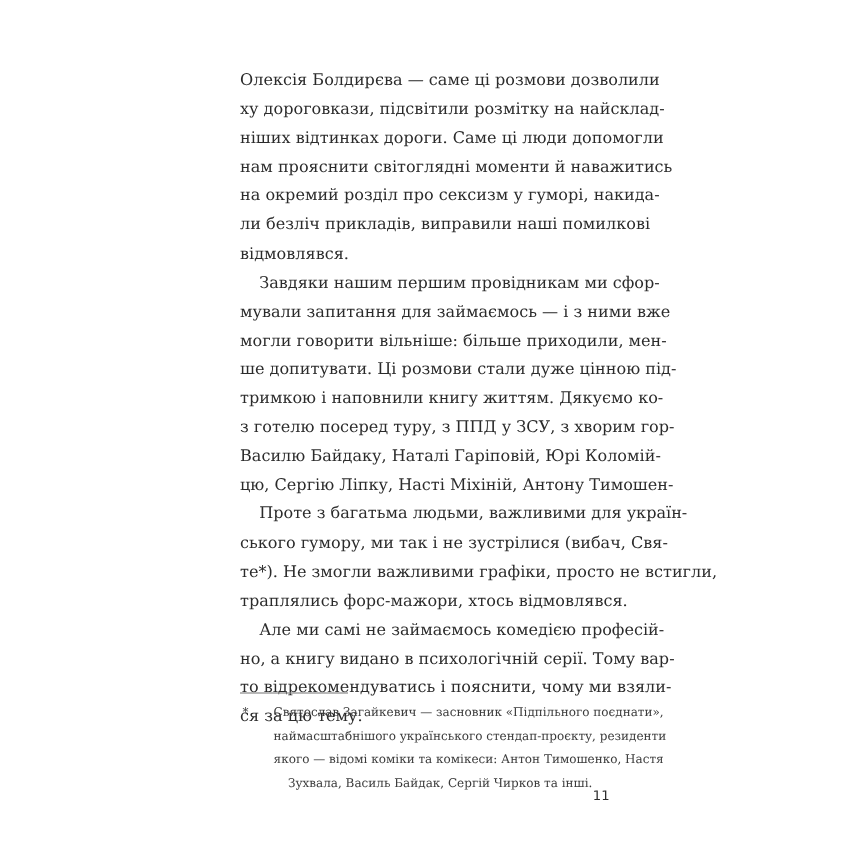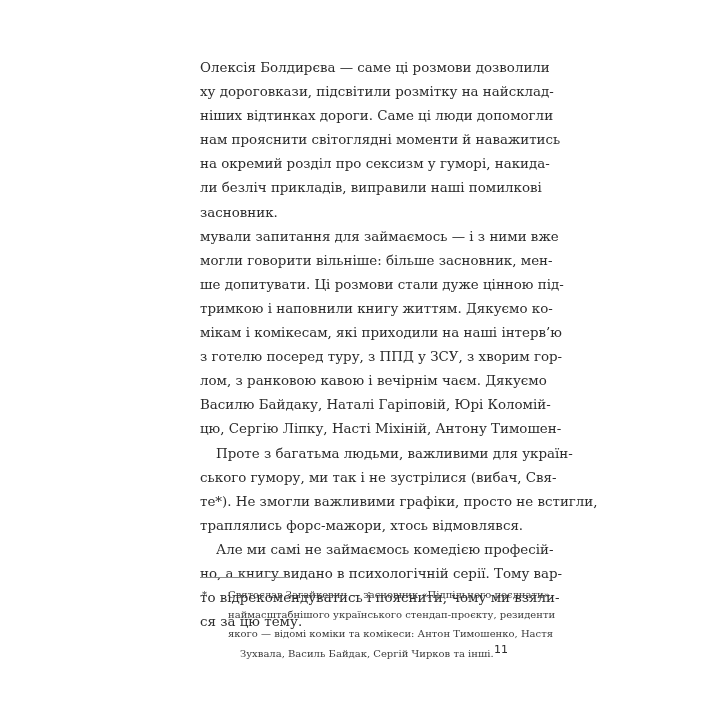--- a/index.html
+++ b/index.html
@@ -69,50 +69,49 @@
     .fn-line {
       display: block;
       white-space: nowrap;
       text-align: justify;
       text-align-last: justify;
     }
     .fn-line.last { text-align-last: left; margin-left: 12px; }
     .page-number {
       position: absolute;
       left: 494px;
-      top: 643px;
+      top: 657px;
       font-family: "DejaVu Sans", sans-serif;
       font-size: 11px;
       color: #2b2b2b;
     }
   </style>
 </head>
 <body>
 
 <div class="page">
   <div class="body-text">
 
     <div>
       <span class="line">Олексія Болдирєва — саме ці розмови дозволили</span>
       <span class="line">ху дороговкази, підсвітили розмітку на найсклад-</span>
       <span class="line">ніших відтинках дороги. Саме ці люди допомогли</span>
       <span class="line">нам прояснити світоглядні моменти й наважитись</span>
       <span class="line">на окремий розділ про сексизм у гуморі, накида-</span>
       <span class="line">ли безліч прикладів, виправили наші помилкові</span>
-      <span class="line last">засновник.</span>
+      <span class="line last">відмовлявся.</span>
     </div>
 
     <div>
+      <span class="line indent">Завдяки нашим першим провідникам ми сфор-</span>
       <span class="line">мували запитання для займаємось — і з ними вже</span>
-      <span class="line">могли говорити вільніше: більше засновник, мен-</span>
+      <span class="line">могли говорити вільніше: більше приходили, мен-</span>
       <span class="line">ше допитувати. Ці розмови стали дуже цінною під-</span>
       <span class="line">тримкою і наповнили книгу життям. Дякуємо ко-</span>
-      <span class="line">мікам і комікесам, які приходили на наші інтерв’ю</span>
       <span class="line">з готелю посеред туру, з ППД у ЗСУ, з хворим гор-</span>
-      <span class="line">лом, з ранковою кавою і вечірнім чаєм. Дякуємо</span>
       <span class="line">Василю Байдаку, Наталі Гаріповій, Юрі Коломій-</span>
       <span class="line">цю, Сергію Ліпку, Насті Міхіній, Антону Тимошен-</span>
     </div>
 
     <div>
       <span class="line indent">Проте з багатьма людьми, важливими для україн-</span>
       <span class="line">ського гумору, ми так і не зустрілися (вибач, Свя-</span>
       <span class="line">те*). Не змогли важливими графіки, просто не встигли,</span>
       <span class="line last">траплялись форс-мажори, хтось відмовлявся.</span>
     </div>

